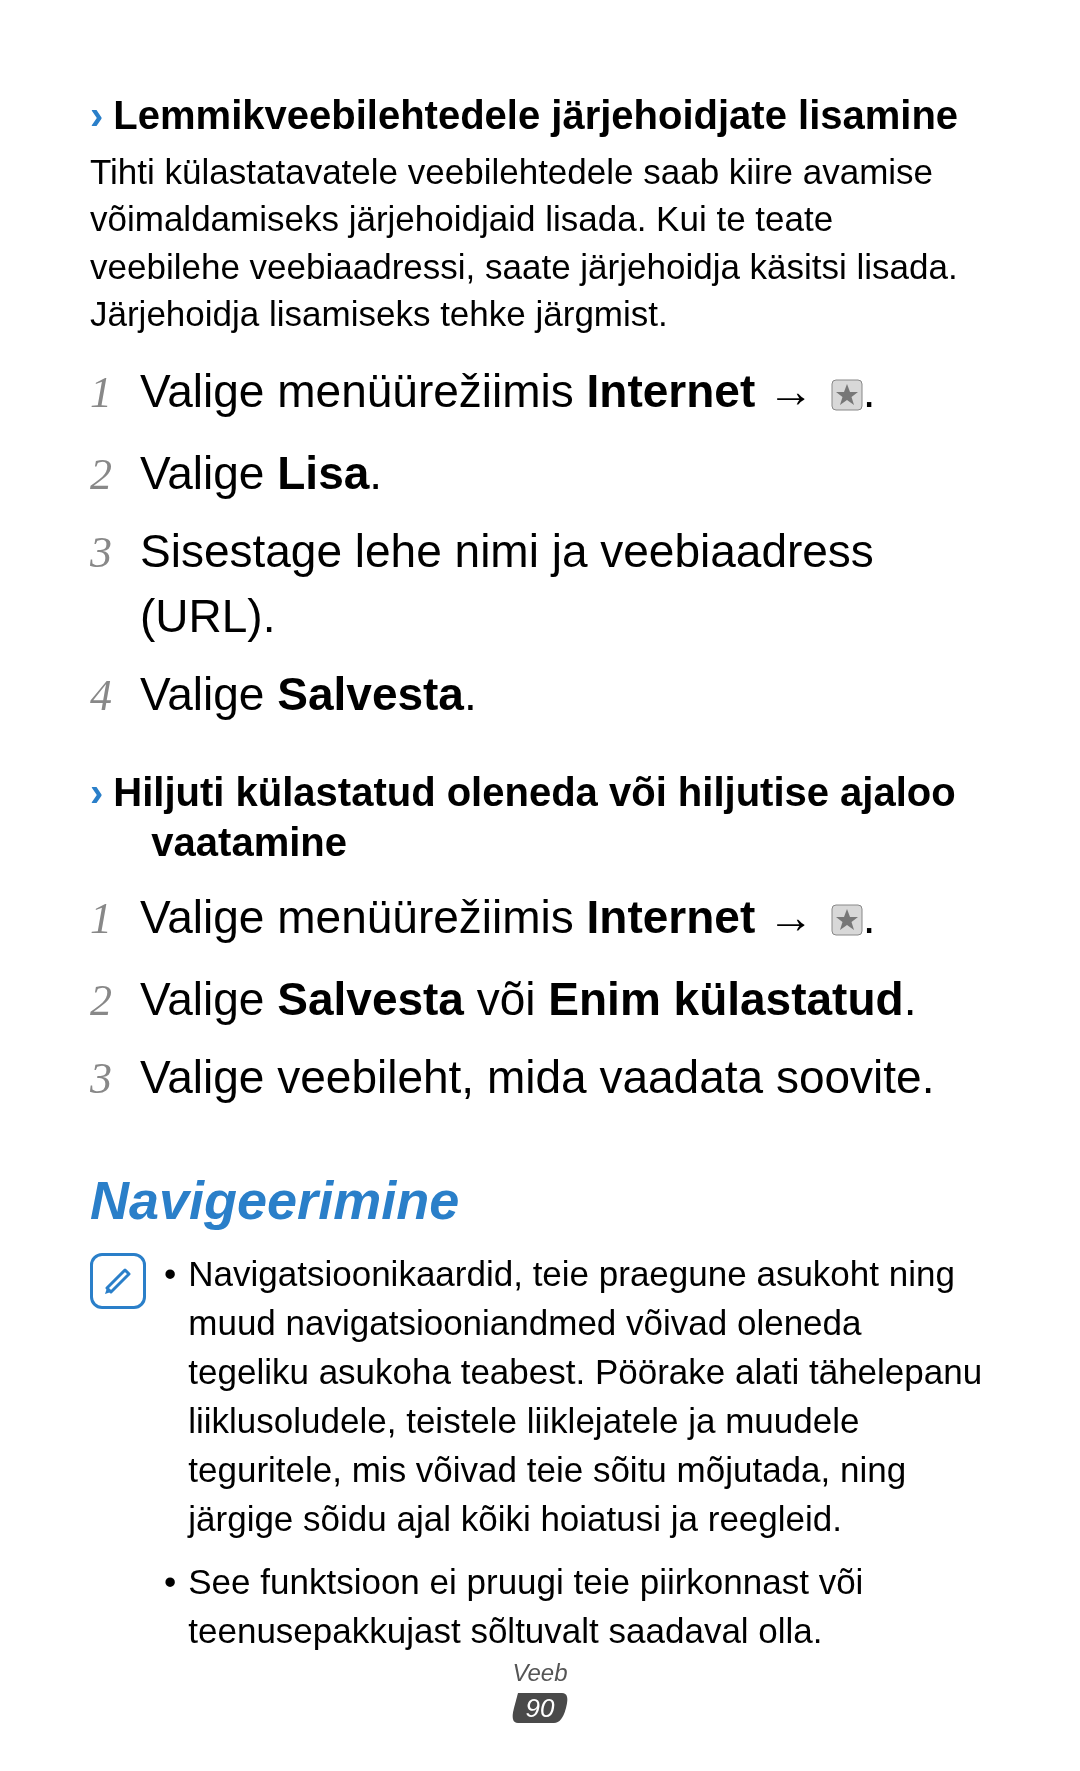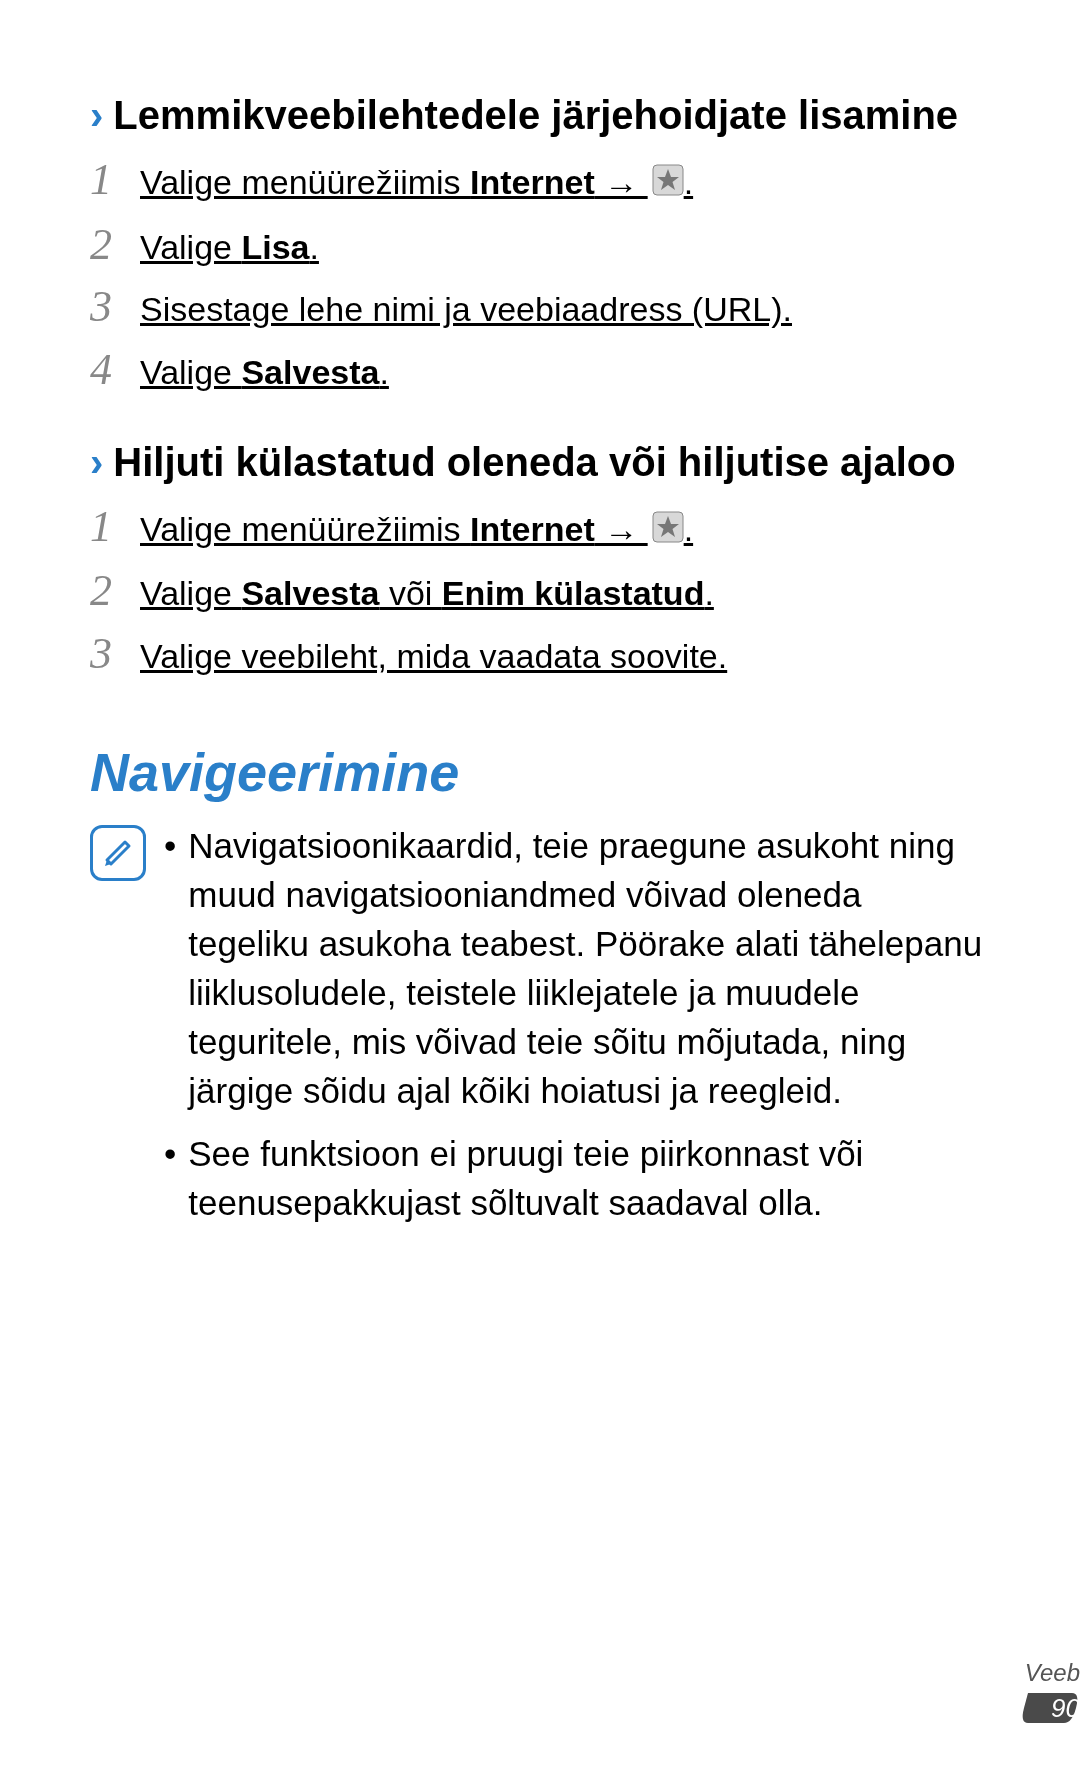--- a/index.html
+++ b/index.html
@@ -49,24 +49,23 @@
   .num {
     font-family: Georgia, 'Times New Roman', serif;
     font-style: italic;
     font-size: 44px;
     color: #888;
     width: 50px;
     flex-shrink: 0;
     line-height: 1;
   }
   .num-text {
-    font-size: 34px;
+    font-size: 46px;
     line-height: 1.4;
     flex: 1;
-    text-decoration: underline;
   }
   .bold { font-weight: bold; }
   .star-icon {
     display: inline-block;
     vertical-align: middle;
     margin-left: 4px;
   }
   .main-heading {
     font-size: 54px;
     font-weight: bold;
@@ -107,21 +106,21 @@
   }
   .bullet-dot {
     margin-right: 12px;
     flex-shrink: 0;
   }
   .footer {
     position: absolute;
     bottom: 44px;
     left: 0;
     right: 0;
-    text-align: right;
+    text-align: center;
   }
   .footer-label {
     font-size: 24px;
     font-style: italic;
     color: #555;
     margin-bottom: 2px;
   }
   .page-num-wrap {
     display: inline-block;
     position: relative;
@@ -145,20 +144,21 @@
 </style>
 </head>
 <body>
 
 <div class="page">
 
   <div class="section-heading">
     <span class="chevron">›</span>
     <span class="heading-text">Lemmikveebilehtedele järjehoidjate lisamine</span>
   </div>
+  <p class="body-text">Tihti külastatavatele veebilehtedele saab kiire avamise võimaldamiseks järjehoidjaid lisada. Kui te teate veebilehe veebiaadressi, saate järjehoidja käsitsi lisada. Järjehoidja lisamiseks tehke järgmist.</p>
 
   <div class="numbered-list">
     <div class="num-item">
       <span class="num">1</span>
       <span class="num-text">
         <span>Valige menüürežiimis </span><span class="bold">Internet</span><span> → </span><span class="star-icon"><svg width="32" height="32" viewBox="0 0 32 32">
               <rect x="1" y="1" width="30" height="30" rx="4" fill="#d8d8d8" stroke="#888" stroke-width="1"></rect>
               <polygon points="16,5 19,13 27,13 20.5,18 23,26 16,21 9,26 11.5,18 5,13 13,13" fill="#777"></polygon>
             </svg></span><span>.</span>
       </span>
@@ -178,20 +178,21 @@
       <span class="num-text">
         <span>Valige </span><span class="bold">Salvesta</span><span>.</span>
       </span>
     </div>
   </div>
 
   <div class="section-heading">
     <span class="chevron">›</span>
     <span>
       <span class="heading-text">Hiljuti külastatud oleneda või hiljutise ajaloo</span>
+      <span class="heading-indent">vaatamine</span>
     </span>
   </div>
 
   <div class="numbered-list">
     <div class="num-item">
       <span class="num">1</span>
       <span class="num-text">
         <span>Valige menüürežiimis </span><span class="bold">Internet</span><span> → </span><span class="star-icon"><svg width="32" height="32" viewBox="0 0 32 32">
               <rect x="1" y="1" width="30" height="30" rx="4" fill="#d8d8d8" stroke="#888" stroke-width="1"></rect>
               <polygon points="16,5 19,13 27,13 20.5,18 23,26 16,21 9,26 11.5,18 5,13 13,13" fill="#777"></polygon>

